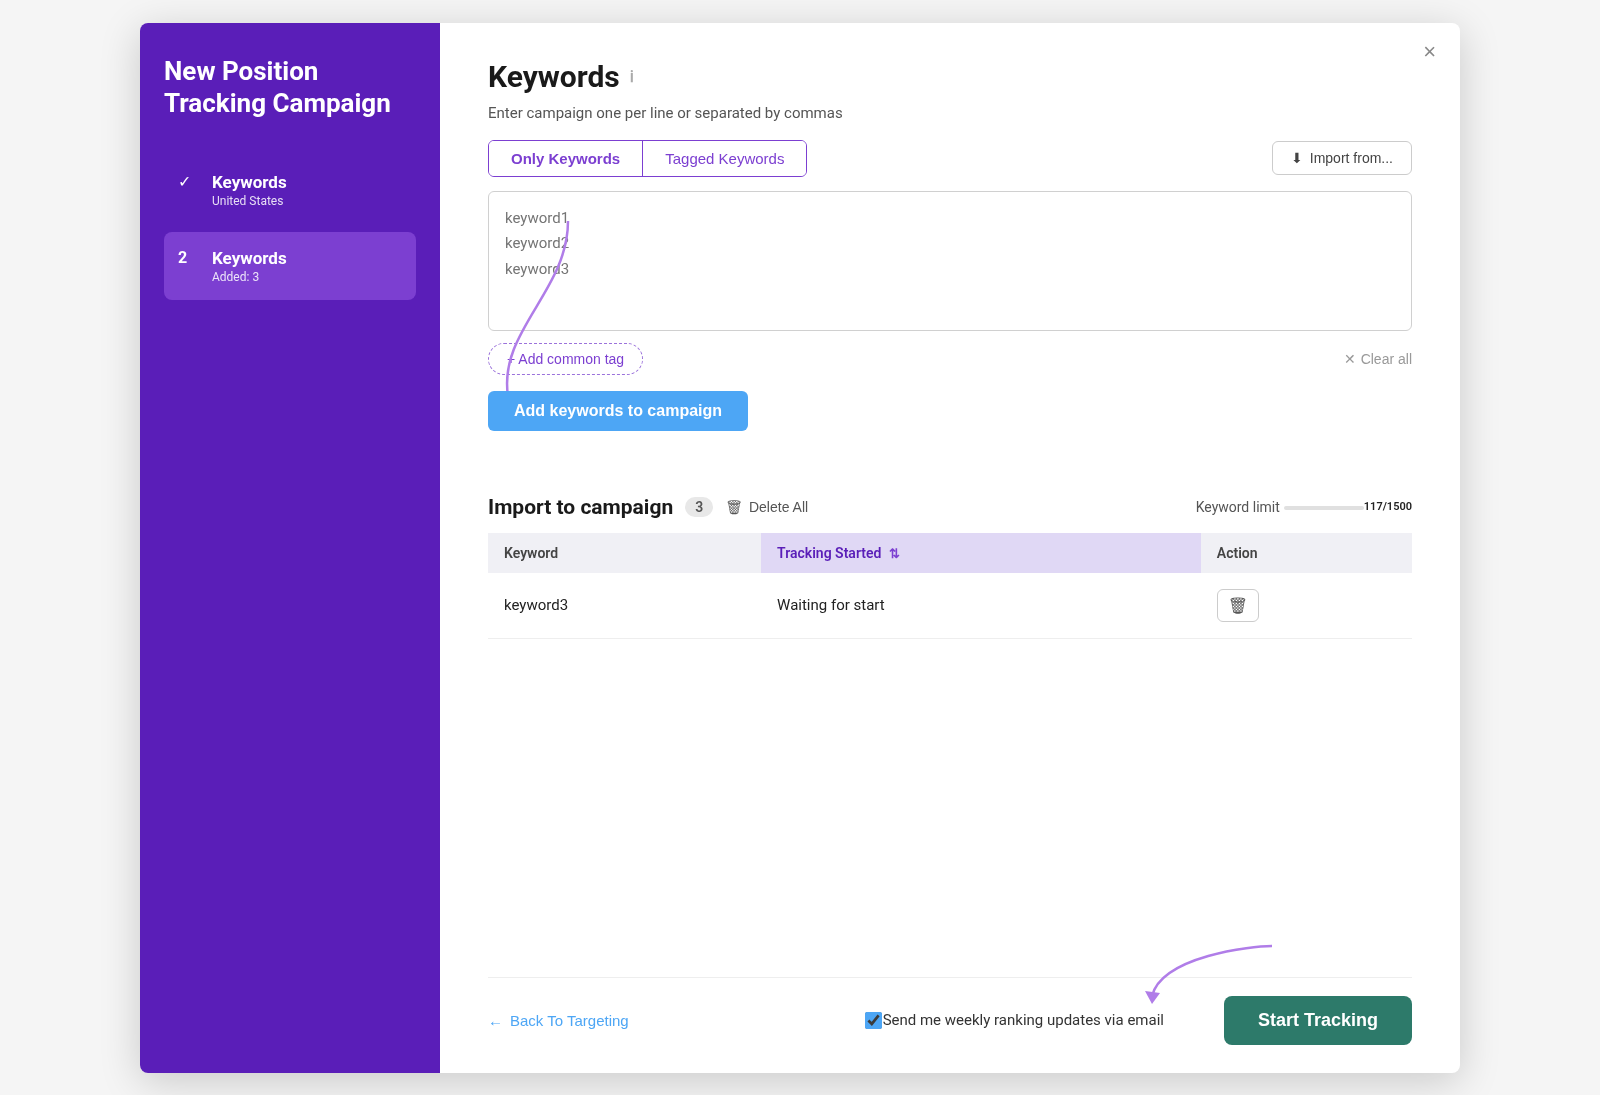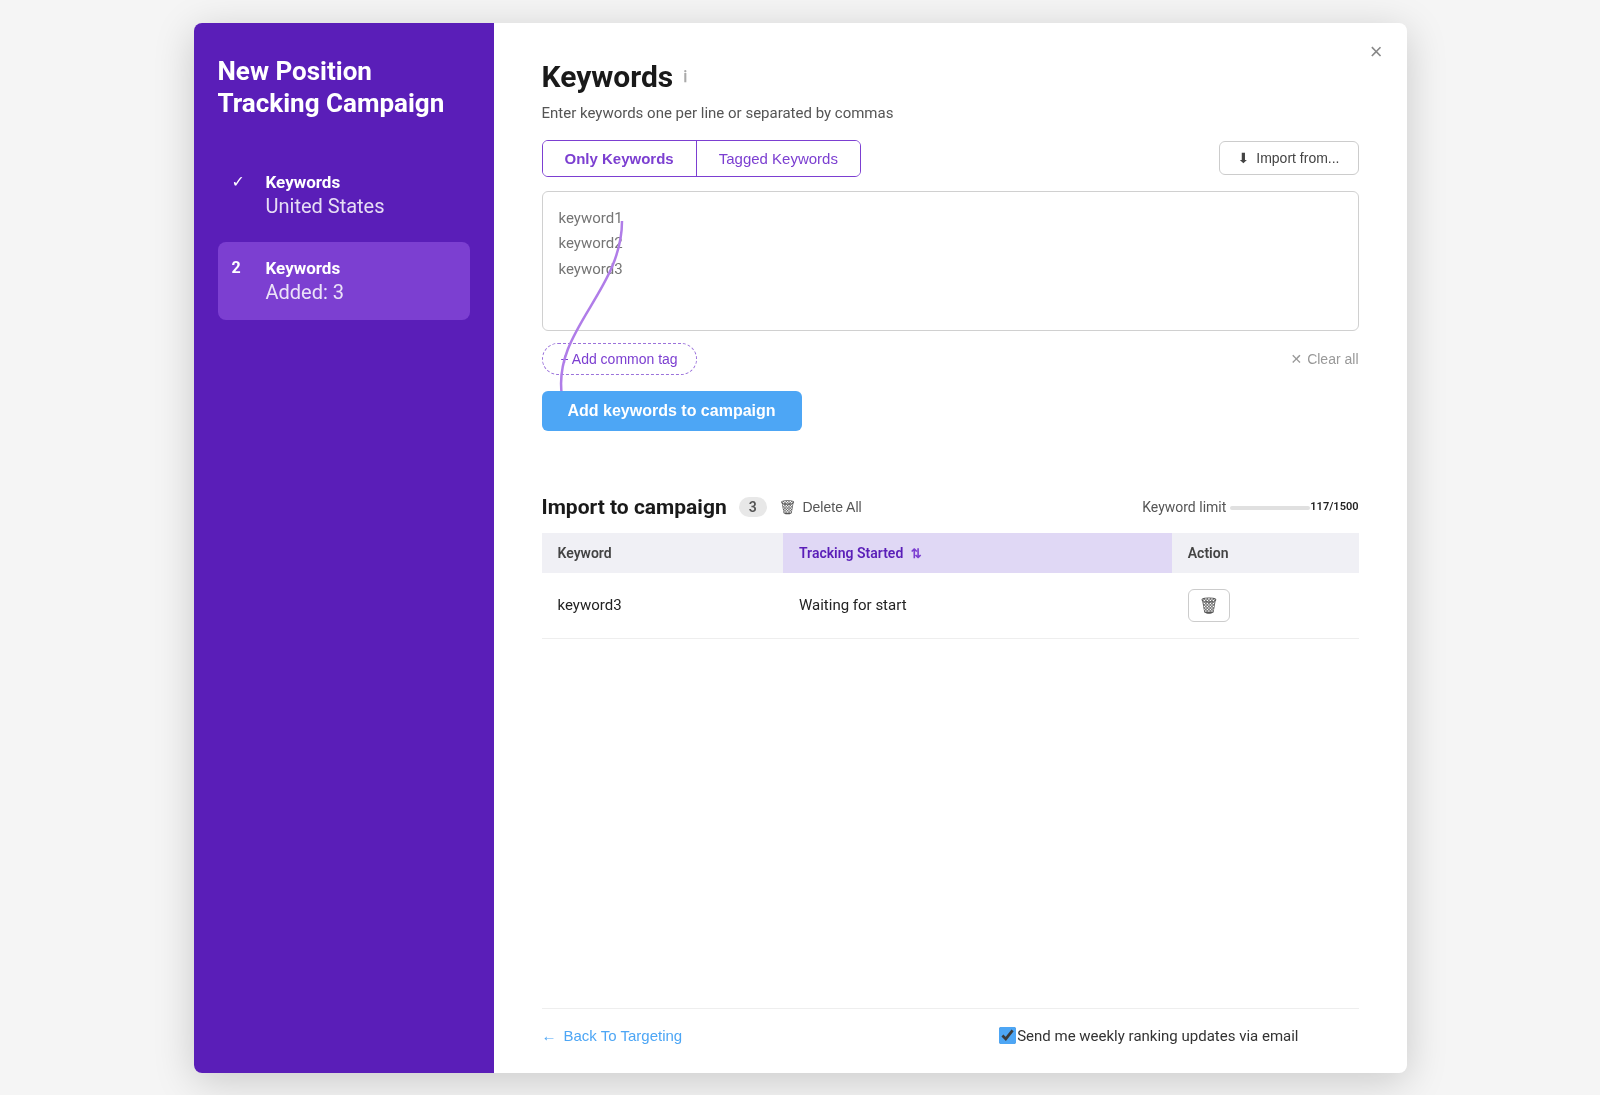--- a/index.html
+++ b/index.html
@@ -1,19 +1,19 @@
 <!DOCTYPE html>
 <html><head>
   <meta charset="utf-8">
   <style>
     * { box-sizing: border-box; margin: 0; padding: 0; }
     body { font-family: -apple-system, BlinkMacSystemFont, 'Segoe UI', Roboto, sans-serif; background: #f5f5f5; display: flex; justify-content: center; align-items: center; min-height: 100vh; }
 
     .modal-wrapper {
-      width: 1213px;
+      width: 1320px;
       height: 1050px;
       display: flex;
       background: #fff;
       border-radius: 8px;
       box-shadow: 0 8px 40px rgba(0,0,0,0.18);
       overflow: hidden;
       position: relative;
     }
 
     
@@ -52,21 +52,21 @@
     .sidebar-item-check {
       font-size: 16px;
       min-width: 22px;
     }
     .sidebar-item-content {}
     .sidebar-item-label {
       font-size: 17px;
       font-weight: 700;
     }
     .sidebar-item-sublabel {
-      font-size: 20px;
+      font-size: 12px;
       opacity: 0.85;
       margin-top: 2px;
     }
 
     
     .main-content {
       flex: 1;
       padding: 36px 48px 28px 48px;
       overflow-y: auto;
       position: relative;
@@ -394,21 +394,21 @@
   </div>
 
   <div class="main-content">
 
     <button class="close-btn">×</button>
 
     <div class="section-title">
       <span>Keywords</span>
       <span class="info-icon">ℹ</span>
     </div>
-    <div class="section-desc">Enter keywords one per line or separated by commas</div>
+    <div class="section-desc">Enter campaign one per line or separated by commas</div>
 
     <div class="tabs-row">
       <div class="tabs-left">
         <button class="tab-btn active">Only Keywords</button>
         <button class="tab-btn">Tagged Keywords</button>
       </div>
       <button class="import-btn">
         <span>⬇</span>
         <span>Import from...</span>
       </button>
@@ -482,16 +482,23 @@
     <div class="footer-bar">
       <button class="back-btn">
         <span>←</span>
         <span>Back To Targeting</span>
       </button>
       <div class="email-checkbox-row">
         <input type="checkbox" class="email-checkbox" checked="" style="">
         <label>Send me weekly ranking updates via email</label>
       </div>
 
+      <div style="position:relative;">
+        <svg style="position:absolute; right: 130px; top: -60px;" width="140" height="80" viewBox="0 0 140 80" fill="none">
+          <path d="M130 10 C110 10, 20 20, 10 60" stroke="#b07de8" stroke-width="2.5" fill="none"></path>
+          <polygon points="3,55 10,68 18,57" fill="#b07de8"></polygon>
+        </svg>
+        <button class="start-tracking-btn">Start Tracking</button>
+      </div>
     </div>
 
   </div>
 </div>
 
 </body></html>

